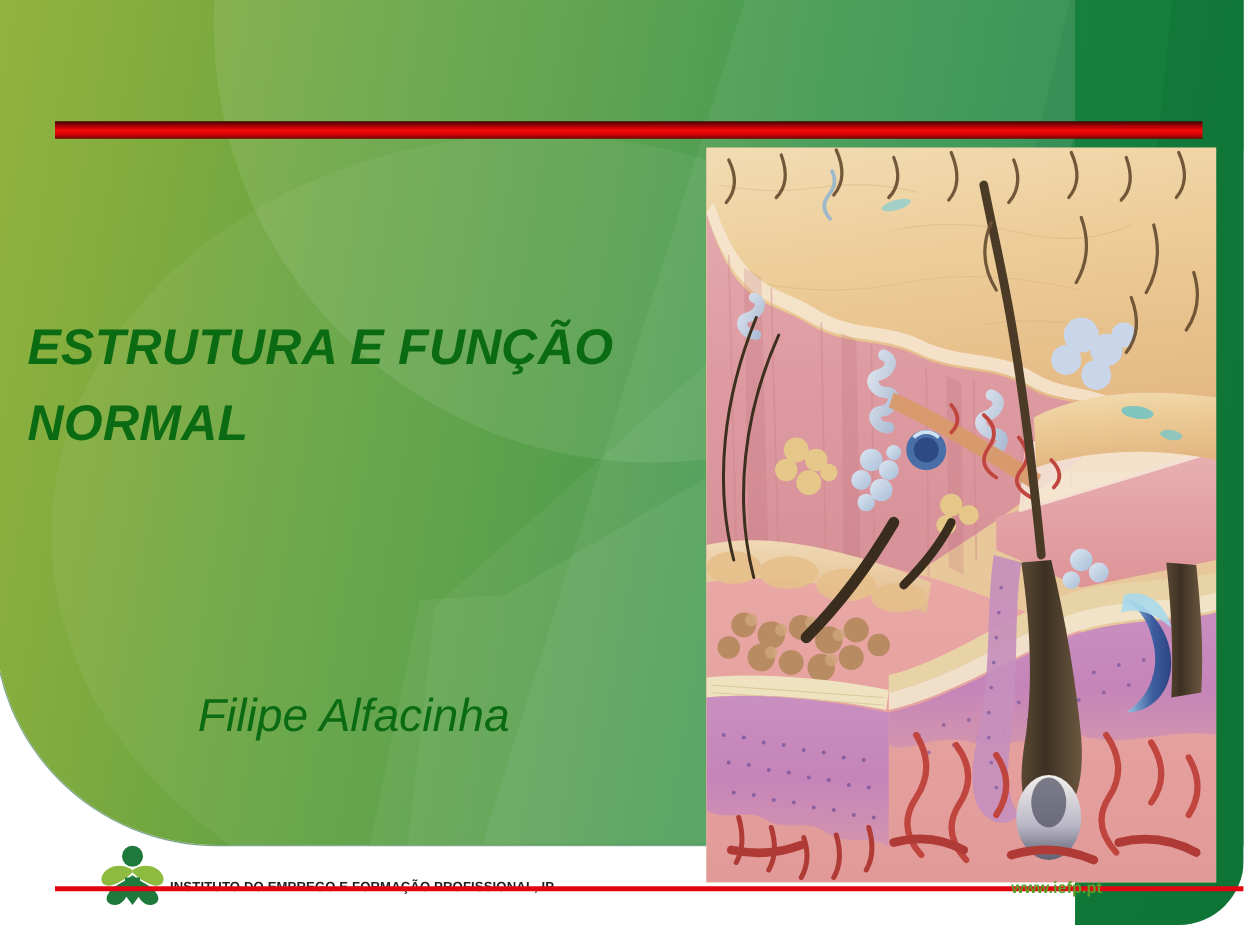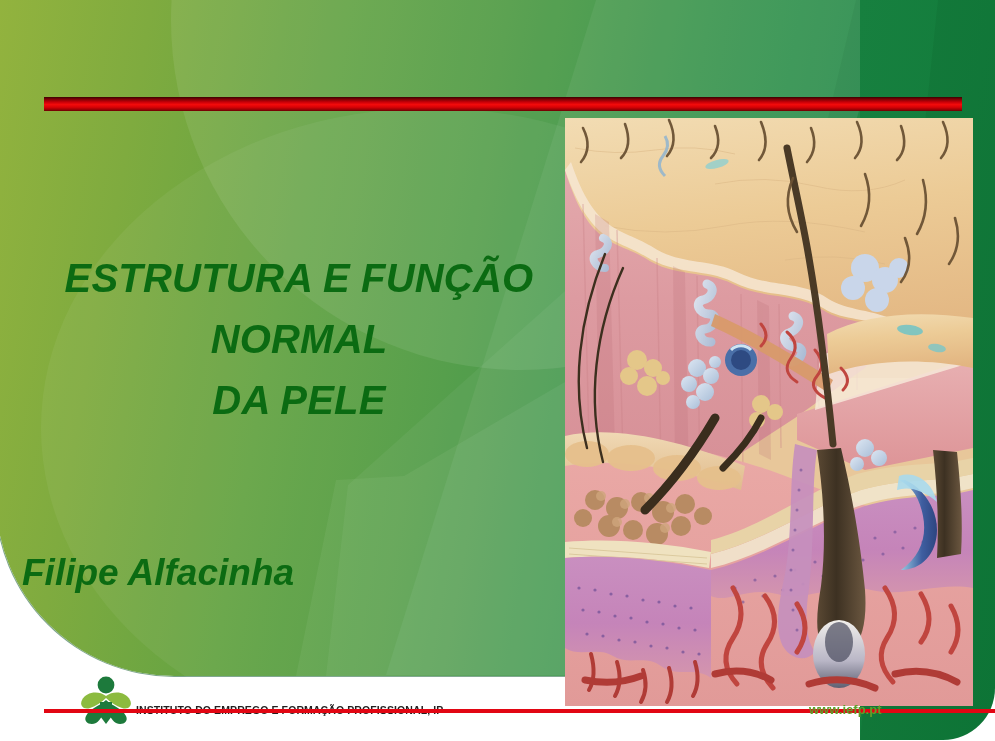--- a/index.html
+++ b/index.html
@@ -125,40 +125,40 @@
   .rule-bottom {
     position: absolute;
     left: 44px; top: 709px;
     width: 951px; height: 4px;
     background: #e20613;
   }
 
   
   .title-block {
     position: absolute;
-    left: 38px; top: 248px;
+    left: 22px; top: 248px;
     width: 522px;
-    text-align: center;
     font-size: 40px;
     line-height: 61px;
     font-weight: bold;
     font-style: italic;
     color: #0b6b12;
     letter-spacing: 0.2px;
   }
   .title-line-1 { display: block; }
   .title-line-2 { display: block; }
   .title-line-3 { display: block; }
 
   .author {
     position: absolute;
     left: 22px; top: 552px;
     width: 522px;
+    text-align: center;
     font-size: 37px;
-    font-weight: bold;
+    font-weight: normal;
     font-style: italic;
     color: #0b6b12;
   }
 
   
   .figure {
     position: absolute;
     left: 565px; top: 118px;
     width: 408px; height: 588px;
     overflow: hidden;
@@ -543,21 +543,20 @@
       </g>
 
       <path d="M150 300 C130 334 106 366 80 392" stroke="#3a2d1d" stroke-width="9" fill="none" stroke-linecap="round"></path>
       <path d="M196 300 C186 320 172 336 158 350" stroke="#3a2d1d" stroke-width="7" fill="none" stroke-linecap="round"></path>
     </svg>
   </div>
 
   <div class="title-block">
     <span class="title-line-1">ESTRUTURA E FUNÇÃO</span>
     <span class="title-line-2">NORMAL</span>
-    <span class="title-line-3">DA PELE</span>
   </div>
 
   <div class="author">Filipe Alfacinha</div>
 
   <div class="footer-logo">
     <svg viewBox="0 0 56 52" width="56" height="52">
       <circle cx="28" cy="9" r="8.4" fill="#1d7a3c"></circle>
       <path d="M28 20 C20 14 8 16 4 24 C1 30 6 34 12 32 C18 30 24 26 28 22 Z" fill="#8cbb3f"></path>
       <path d="M28 20 C36 14 48 16 52 24 C55 30 50 34 44 32 C38 30 32 26 28 22 Z" fill="#8cbb3f"></path>
       <path d="M28 24 C22 30 12 32 8 40 C5 46 12 50 18 47 C23 44 26 36 28 30 Z" fill="#1d7a3c"></path>

